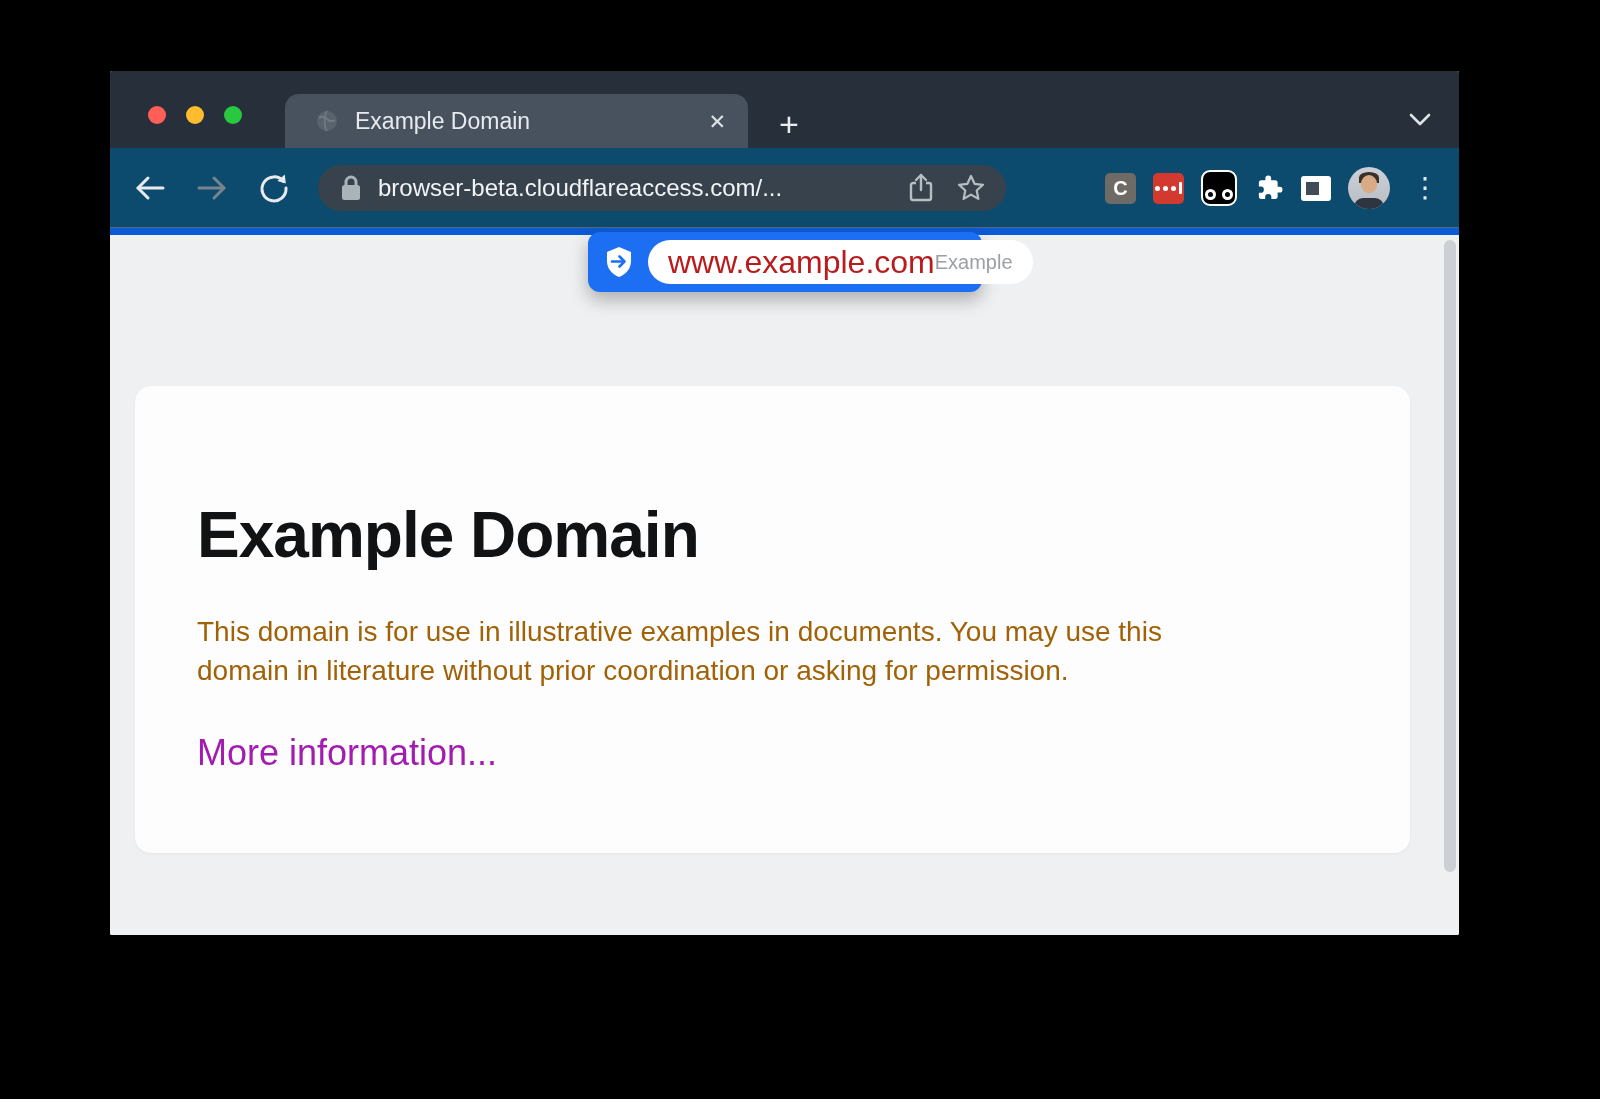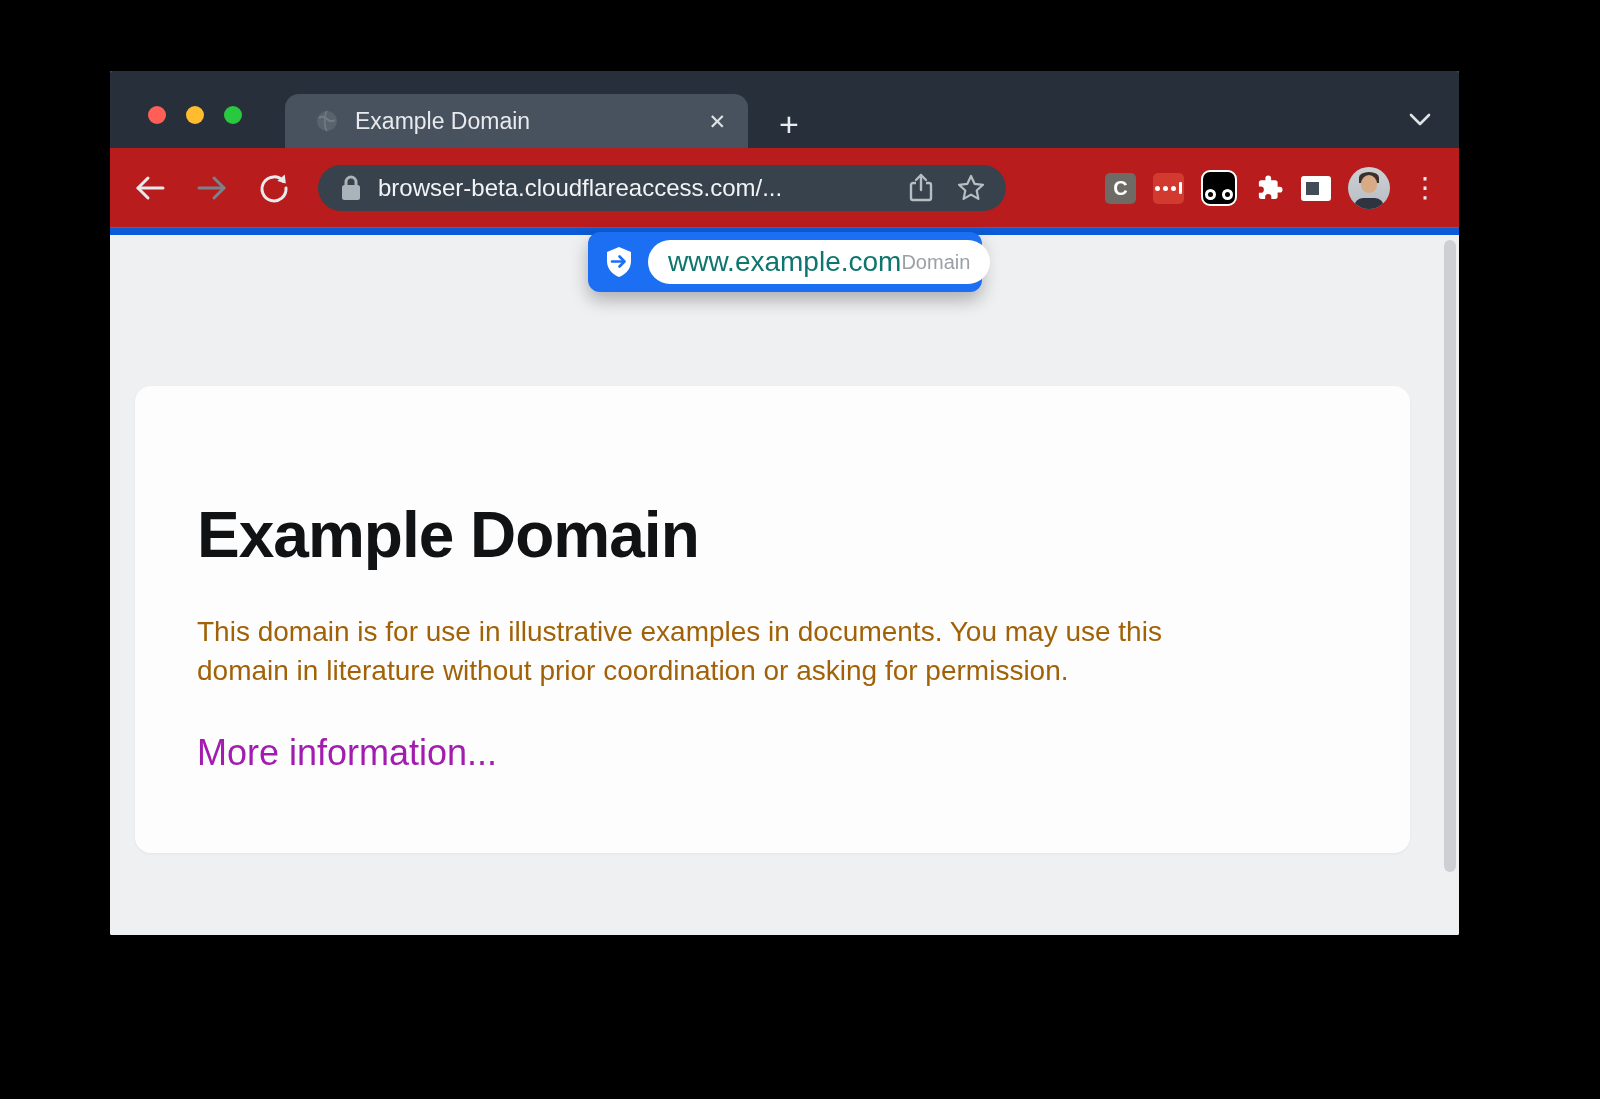--- a/index.html
+++ b/index.html
@@ -19,21 +19,21 @@
          padding:0 22px 0 30px; }
   .favicon { width:24px; height:24px; flex:0 0 auto; opacity:.85; }
   .tab-title { flex:1; margin-left:16px; color:#e8eaed; font-size:23px; white-space:nowrap; overflow:hidden; }
   .tab-close { color:#dfe3e6; font-size:21px; line-height:1; cursor:default; }
 
   .newtab { position:absolute; left:660px; top:34px; width:38px; height:38px; color:#e9ecef;
             font-size:34px; font-weight:300; display:flex; align-items:center; justify-content:center; }
   .tab-chevron { position:absolute; right:28px; top:42px; }
 
   
-  .toolbar { position:relative; height:80px; background:#b91c1c; border-bottom:1px solid #5d6771; }
+  .toolbar { position:relative; height:80px; background:#0c4a6e; border-bottom:1px solid #5d6771; }
   .navbtn { position:absolute; top:22px; width:36px; height:36px; display:flex; align-items:center; justify-content:center; }
   .nav-back { left:22px; } .nav-fwd { left:84px; } .nav-reload { left:146px; }
 
   .omnibox { position:absolute; left:208px; top:17px; width:688px; height:46px; background:#38424d;
              border-radius:23px; display:flex; align-items:center; padding:0 20px 0 22px; }
   .url { flex:1; margin-left:16px; color:#f1f3f4; font-size:24px; white-space:nowrap; overflow:hidden; }
   .omni-right { display:flex; align-items:center; gap:22px; }
 
   .ext-row { position:absolute; right:16px; top:19px; height:42px; display:flex; align-items:center; gap:17px; }
   .ext-c { width:31px; height:31px; border-radius:5px; background:#6e6a66; color:#fff; font-size:20px;
@@ -60,21 +60,21 @@
   .bluebar { height:7px; background:#0c5bd6; }
 
   
   .content { position:relative; height:700px; background:#eef0f2; }
 
   .popup { position:absolute; left:478px; top:-3px; width:394px; height:60px; background:#1c6ef2;
            border-radius:12px; box-shadow:0 8px 18px rgba(0,0,0,.28); display:flex; align-items:center;
            padding:0 14px 0 16px; z-index:5; }
   .popup-pill { margin-left:14px; flex:1; height:44px; background:#fff; border-radius:22px; display:flex;
                 align-items:center; padding:0 20px; }
-  .popup-domain { flex:1; color:#0f766e; font-size:28px; white-space:nowrap; }
+  .popup-domain { flex:1; color:#b91c1c; font-size:32px; white-space:nowrap; }
   .popup-expand { color:#9aa0a6; font-size:20px; }
 
   .card { position:absolute; left:25px; top:151px; width:1275px; height:467px; background:#fdfdfe;
           border-radius:16px; box-shadow:0 1px 3px rgba(0,0,0,.05); padding:112px 62px 0 62px; }
   .card h1 { font-size:64px; font-weight:700; color:#101214; letter-spacing:-1px; }
   .card p { margin-top:40px; font-size:28px; line-height:39px; color:#a16207; }
   .card a { display:inline-block; margin-top:42px; font-size:36px; color:#a21caf; text-decoration:none; cursor:pointer; }
 
   .scroll-thumb { position:absolute; right:3px; top:5px; width:12px; height:632px; border-radius:6px; background:#ccd0d5; }
 
@@ -194,21 +194,21 @@
     <div class="popup">
       <span>
         <svg width="30" height="34" viewBox="0 0 30 34">
           <path d="M15 2 L27 7 v9 c0 8-5.5 13.5-12 16 C8.5 29.5 3 24 3 16 V7 Z" fill="#fff"></path>
           <line x1="8" y1="16.5" x2="19" y2="16.5" stroke="#1c6ef2" stroke-width="2.6" stroke-linecap="round"></line>
           <polyline points="15.5,11.5 20.5,16.5 15.5,21.5" fill="none" stroke="#1c6ef2" stroke-width="2.6" stroke-linecap="round" stroke-linejoin="round"></polyline>
         </svg>
       </span>
       <div class="popup-pill">
         <span class="popup-domain">www.example.com</span>
-        <span class="popup-expand">Domain</span>
+        <span class="popup-expand">Example</span>
       </div>
     </div>
 
     <div class="card">
       <h1>Example Domain</h1>
       <p><span>This domain is for use in illustrative examples in documents. You may use this</span><br><span>domain in literature without prior coordination or asking for permission.</span></p>
       <a>More information...</a>
     </div>
 
     <div class="scroll-thumb"></div>

